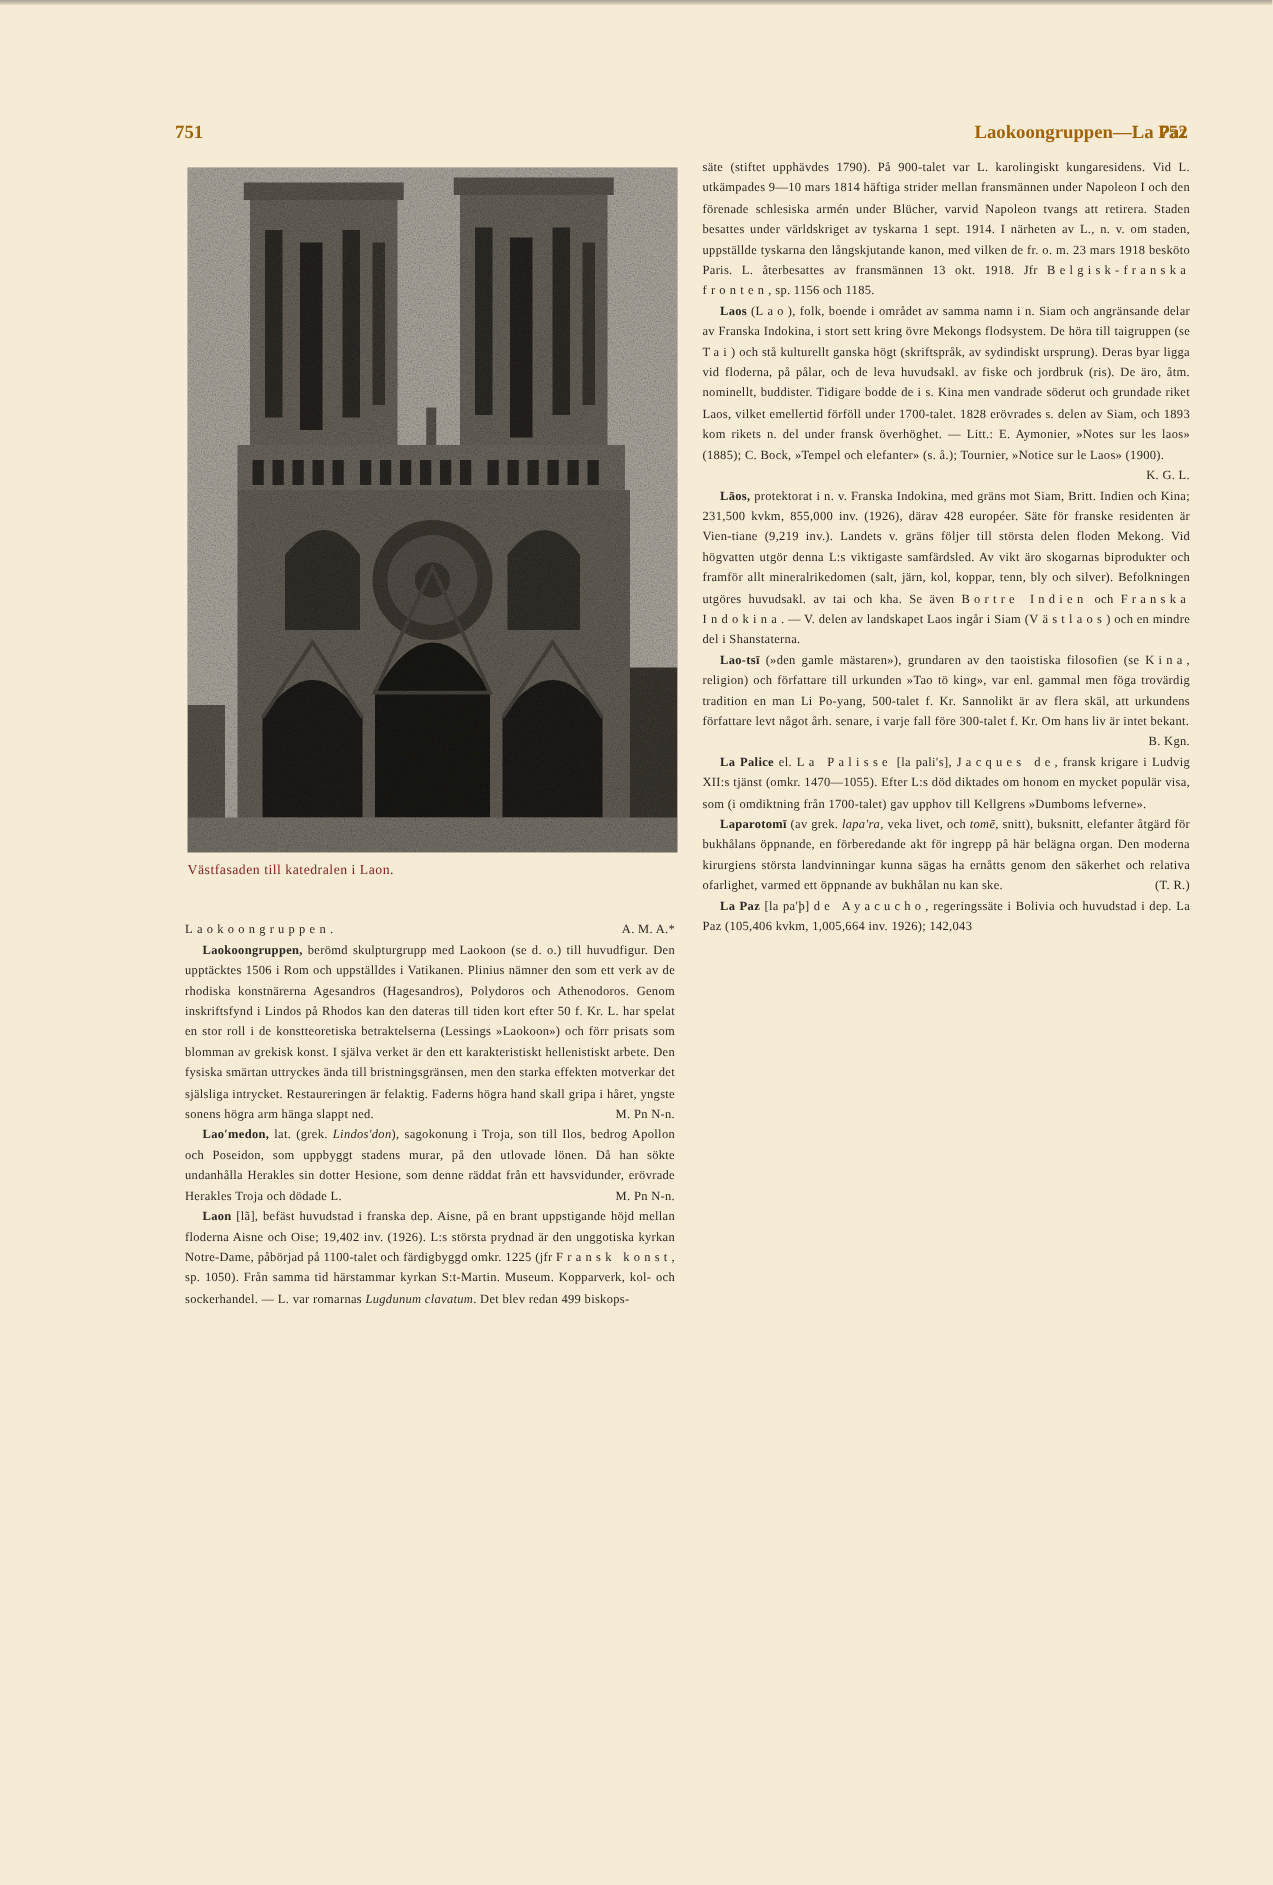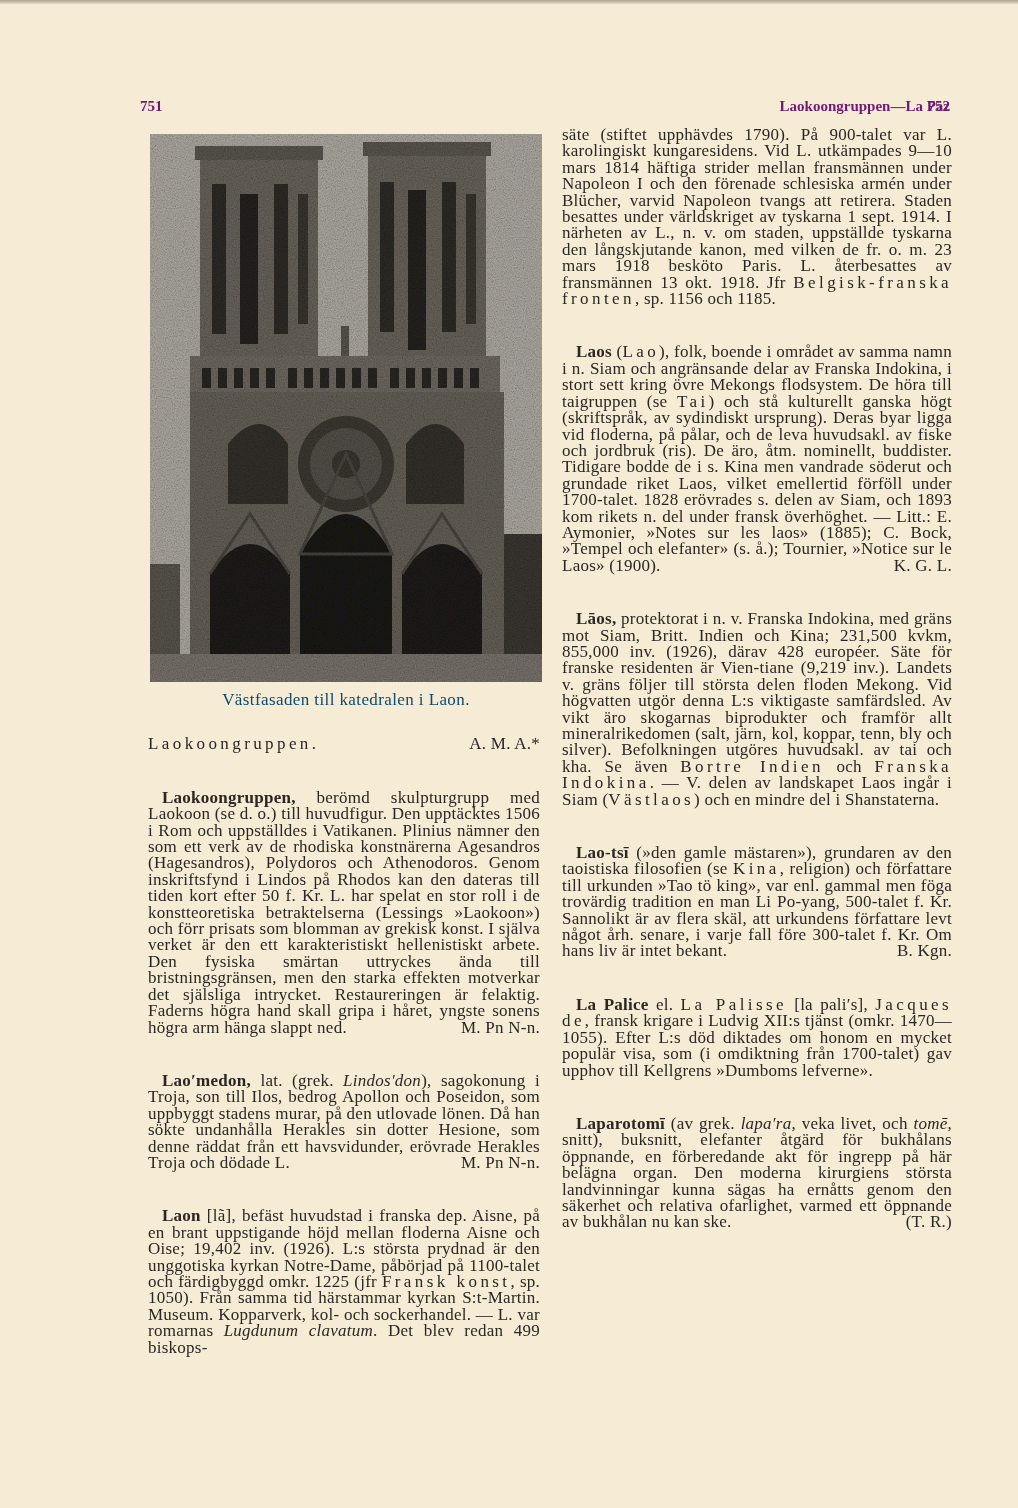--- a/index.html
+++ b/index.html
@@ -10,55 +10,55 @@
     color: #2a2622;
     position: relative;
   }
   .page-top-edge {
     position: absolute; left: 0; top: 0; width: 1018px; height: 4px;
     background: linear-gradient(#a8a196, #e8dcc2);
   }
   .running-head {
     position: absolute; top: 98px; left: 140px; width: 810px; height: 22px;
     font-family: "Liberation Serif", serif; font-weight: bold; font-size: 15px;
-    color: #701a75;
+    color: #a16207;
   }
   .running-head .pn-left { position: absolute; left: 0; top: 0; }
   .running-head .title { position: absolute; left: 0; right: 0; text-align: right; top: 0; }
   .running-head .pn-right { position: absolute; right: 0; top: 0; }
 
   .col {
     position: absolute;
     font-family: "Liberation Serif", serif;
-    font-size: 17px;
+    font-size: 10px;
     line-height: 16.4px;
     text-align: justify;
     letter-spacing: 0.25px;
   }
   .col-left  { left: 148px; top: 720px; width: 392px; }
   .col-right { left: 562px; top: 127px; width: 390px; }
   .col p { margin: 0; text-indent: 0; }
-  .col p.entry { text-indent: 14px; margin-top: 37px; }
+  .col p.entry { text-indent: 14px; }
   .col b { font-weight: bold; }
   .col i { font-style: italic; }
   .spaced { letter-spacing: 3.4px; }
   .sig { float: right; }
   .clear { clear: both; }
 
   .figure {
     position: absolute; left: 150px; top: 134px; width: 392px; height: 548px;
   }
   .photo {
     position: absolute; left: 0; top: 0; width: 392px; height: 548px;
     background: #8f8a82; overflow: hidden;
   }
   .caption {
-    position: absolute; left: 0; top: 556px; width: 392px; text-align: center;
-    font-family: "Liberation Serif", serif; font-size: 17px; letter-spacing: 0.4px;
-    color: #0c4a6e;
+    position: absolute; left: 0; top: 556px; width: 392px; 
+    font-family: "Liberation Serif", serif; font-size: 11px; letter-spacing: 0.4px;
+    color: #7f1d1d;
   }
 </style>
 </head>
 <body>
 
 <div class="page-top-edge"></div>
 
 <div class="running-head">
   <span class="pn-left">751</span>
   <span class="title">Laokoongruppen—La Paz</span>
@@ -182,13 +182,16 @@
   </p>
   <div class="clear"></div>
   <p class="entry">
     <b>La Palice</b><span> el. </span><span class="spaced">La Palisse</span><span> [la pali′s], </span><span class="spaced">Jacques de</span><span>, fransk krigare i Ludvig XII:s tjänst (omkr. 1470—1055). Efter L:s död diktades om honom en mycket populär visa, som (i omdiktning från 1700-talet) gav upphov till Kellgrens »Dumboms lefverne».</span>
   </p>
   <p class="entry">
     <b>Laparotomī</b><span> (av grek. </span><i>lapa′ra</i><span>, veka livet, och </span><i>tomē</i><span>, snitt), buksnitt, elefanter åtgärd för bukhålans öppnande, en förberedande akt för ingrepp på här belägna organ. Den moderna kirurgiens största landvinningar kunna sägas ha ernåtts genom den säkerhet och relativa ofarlighet, varmed ett öppnande av bukhålan nu kan ske.</span>
     <span class="sig">(T. R.)</span>
   </p>
   <div class="clear"></div>
+  <p class="entry">
+    <b>La Paz</b><span> [la pa′þ] </span><span class="spaced">de Ayacucho</span><span>, regeringssäte i Bolivia och huvudstad i dep. La Paz (105,406 kvkm, 1,005,664 inv. 1926); 142,043</span>
+  </p>
 </div>
 
 </body></html>

